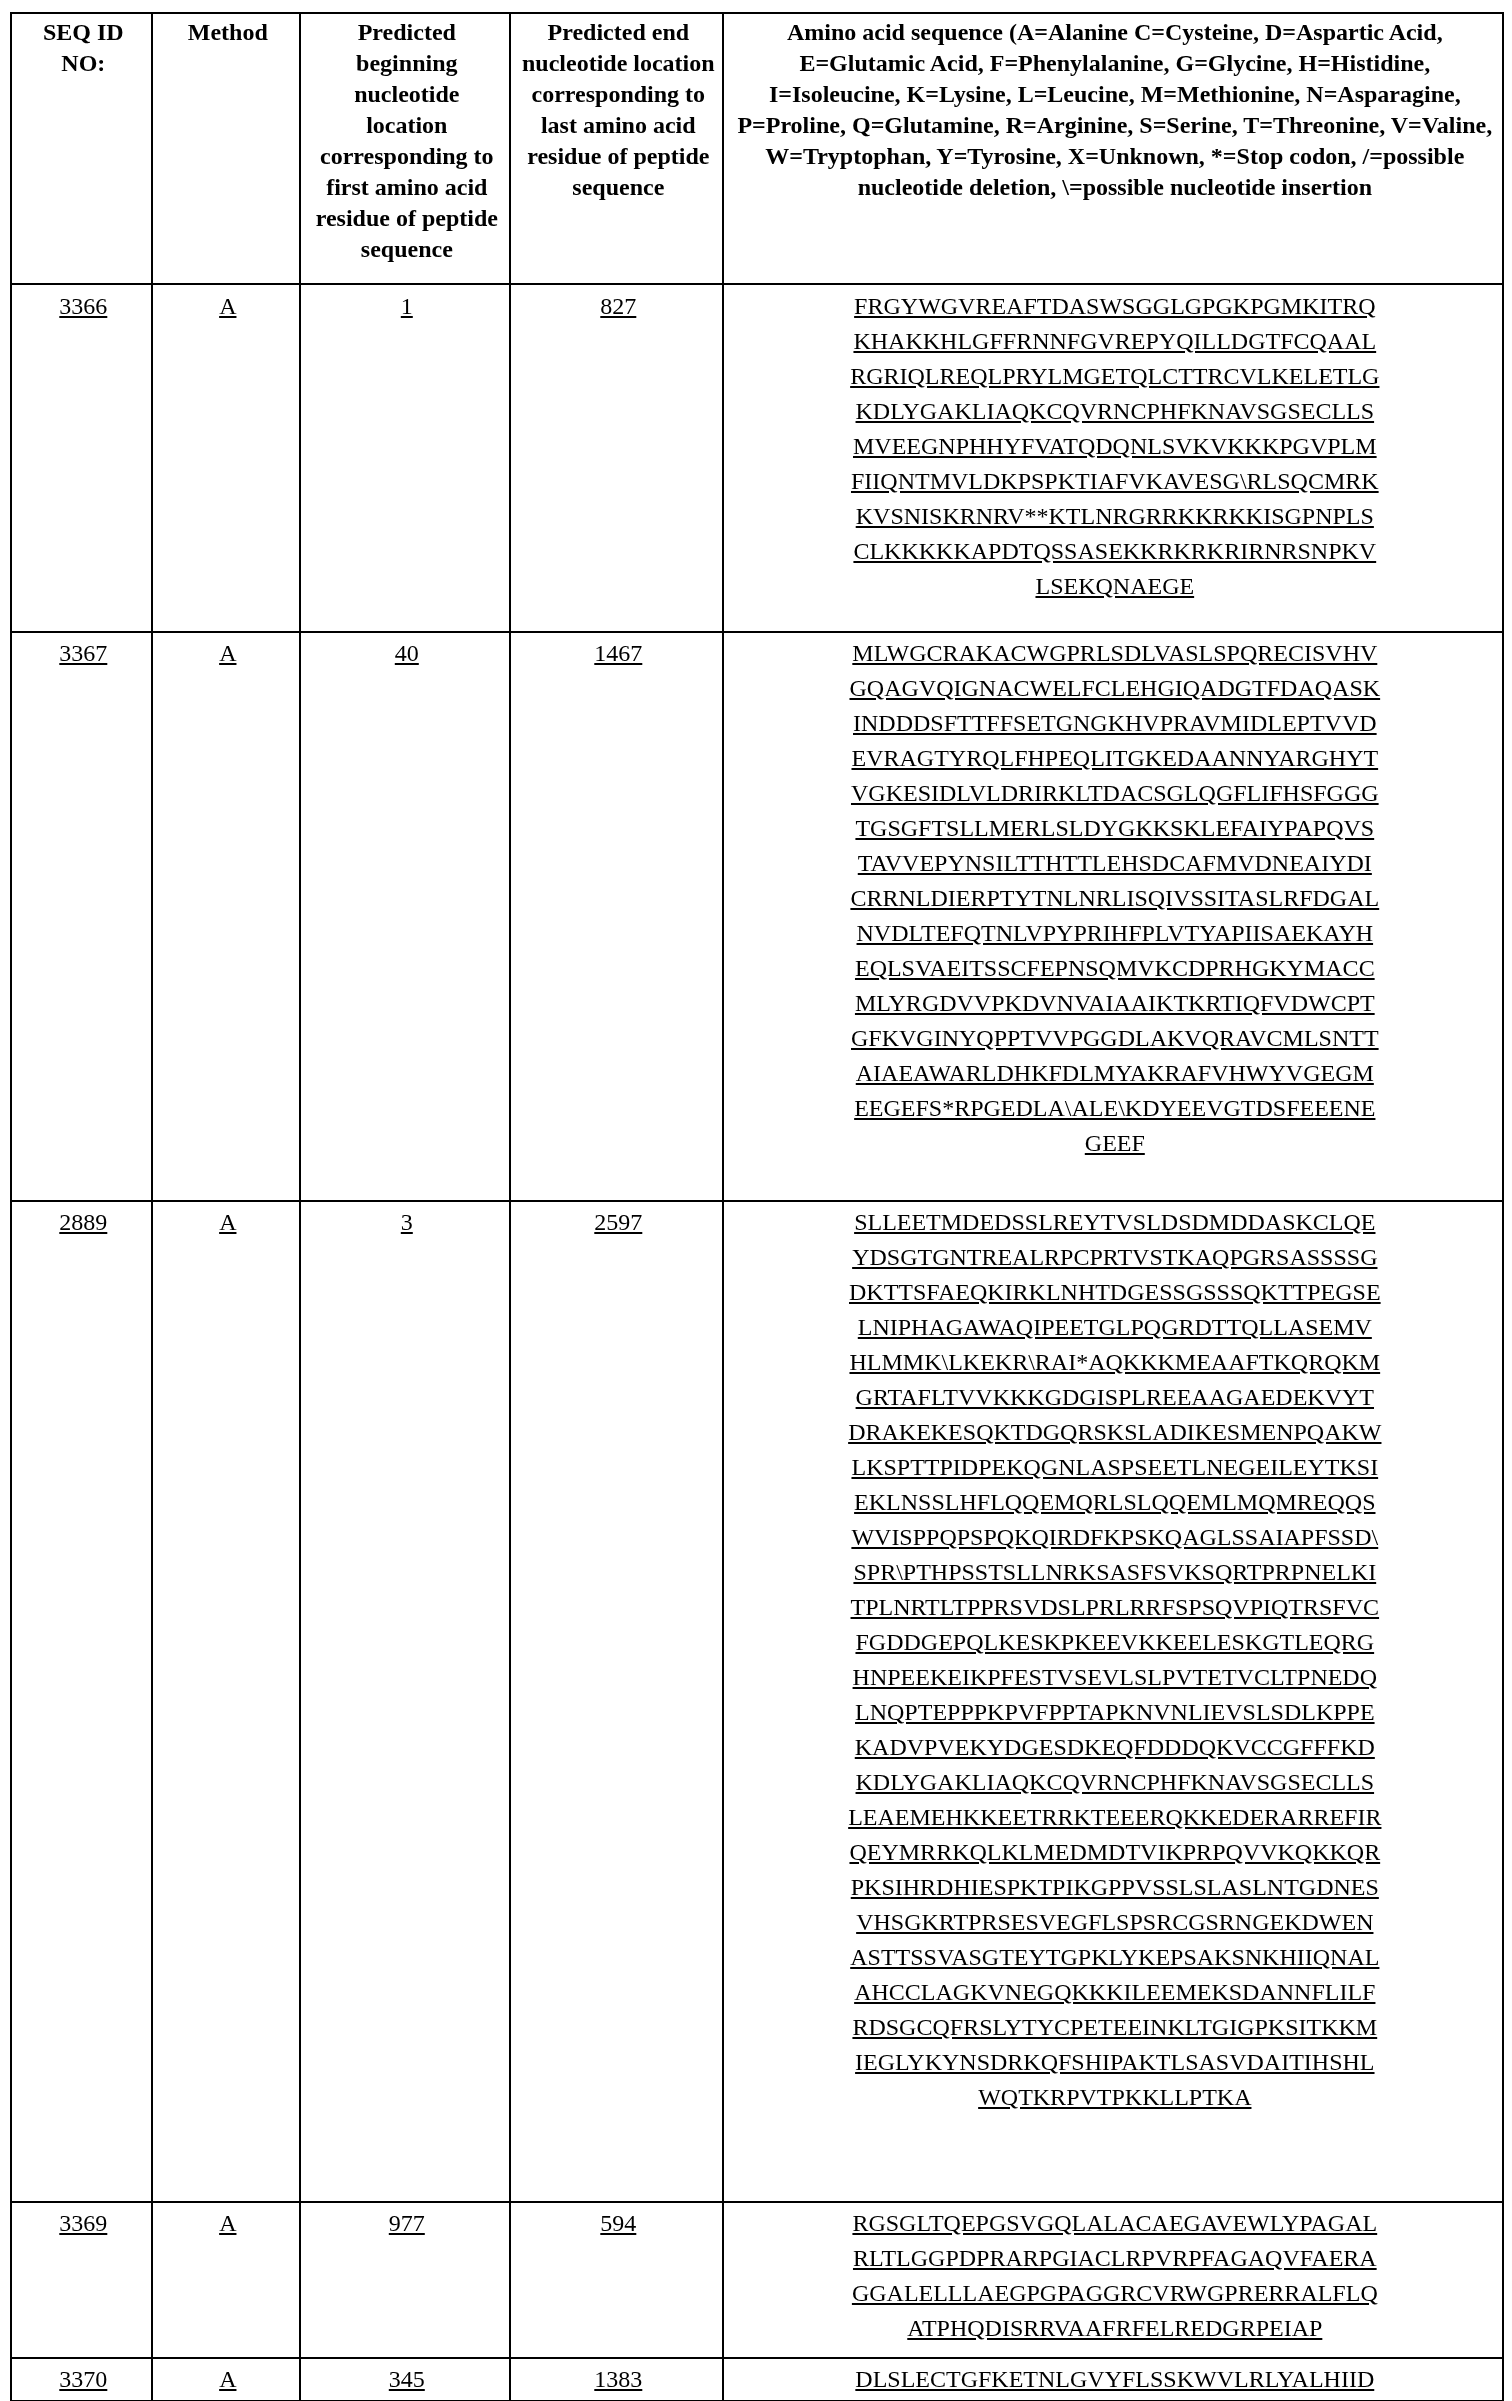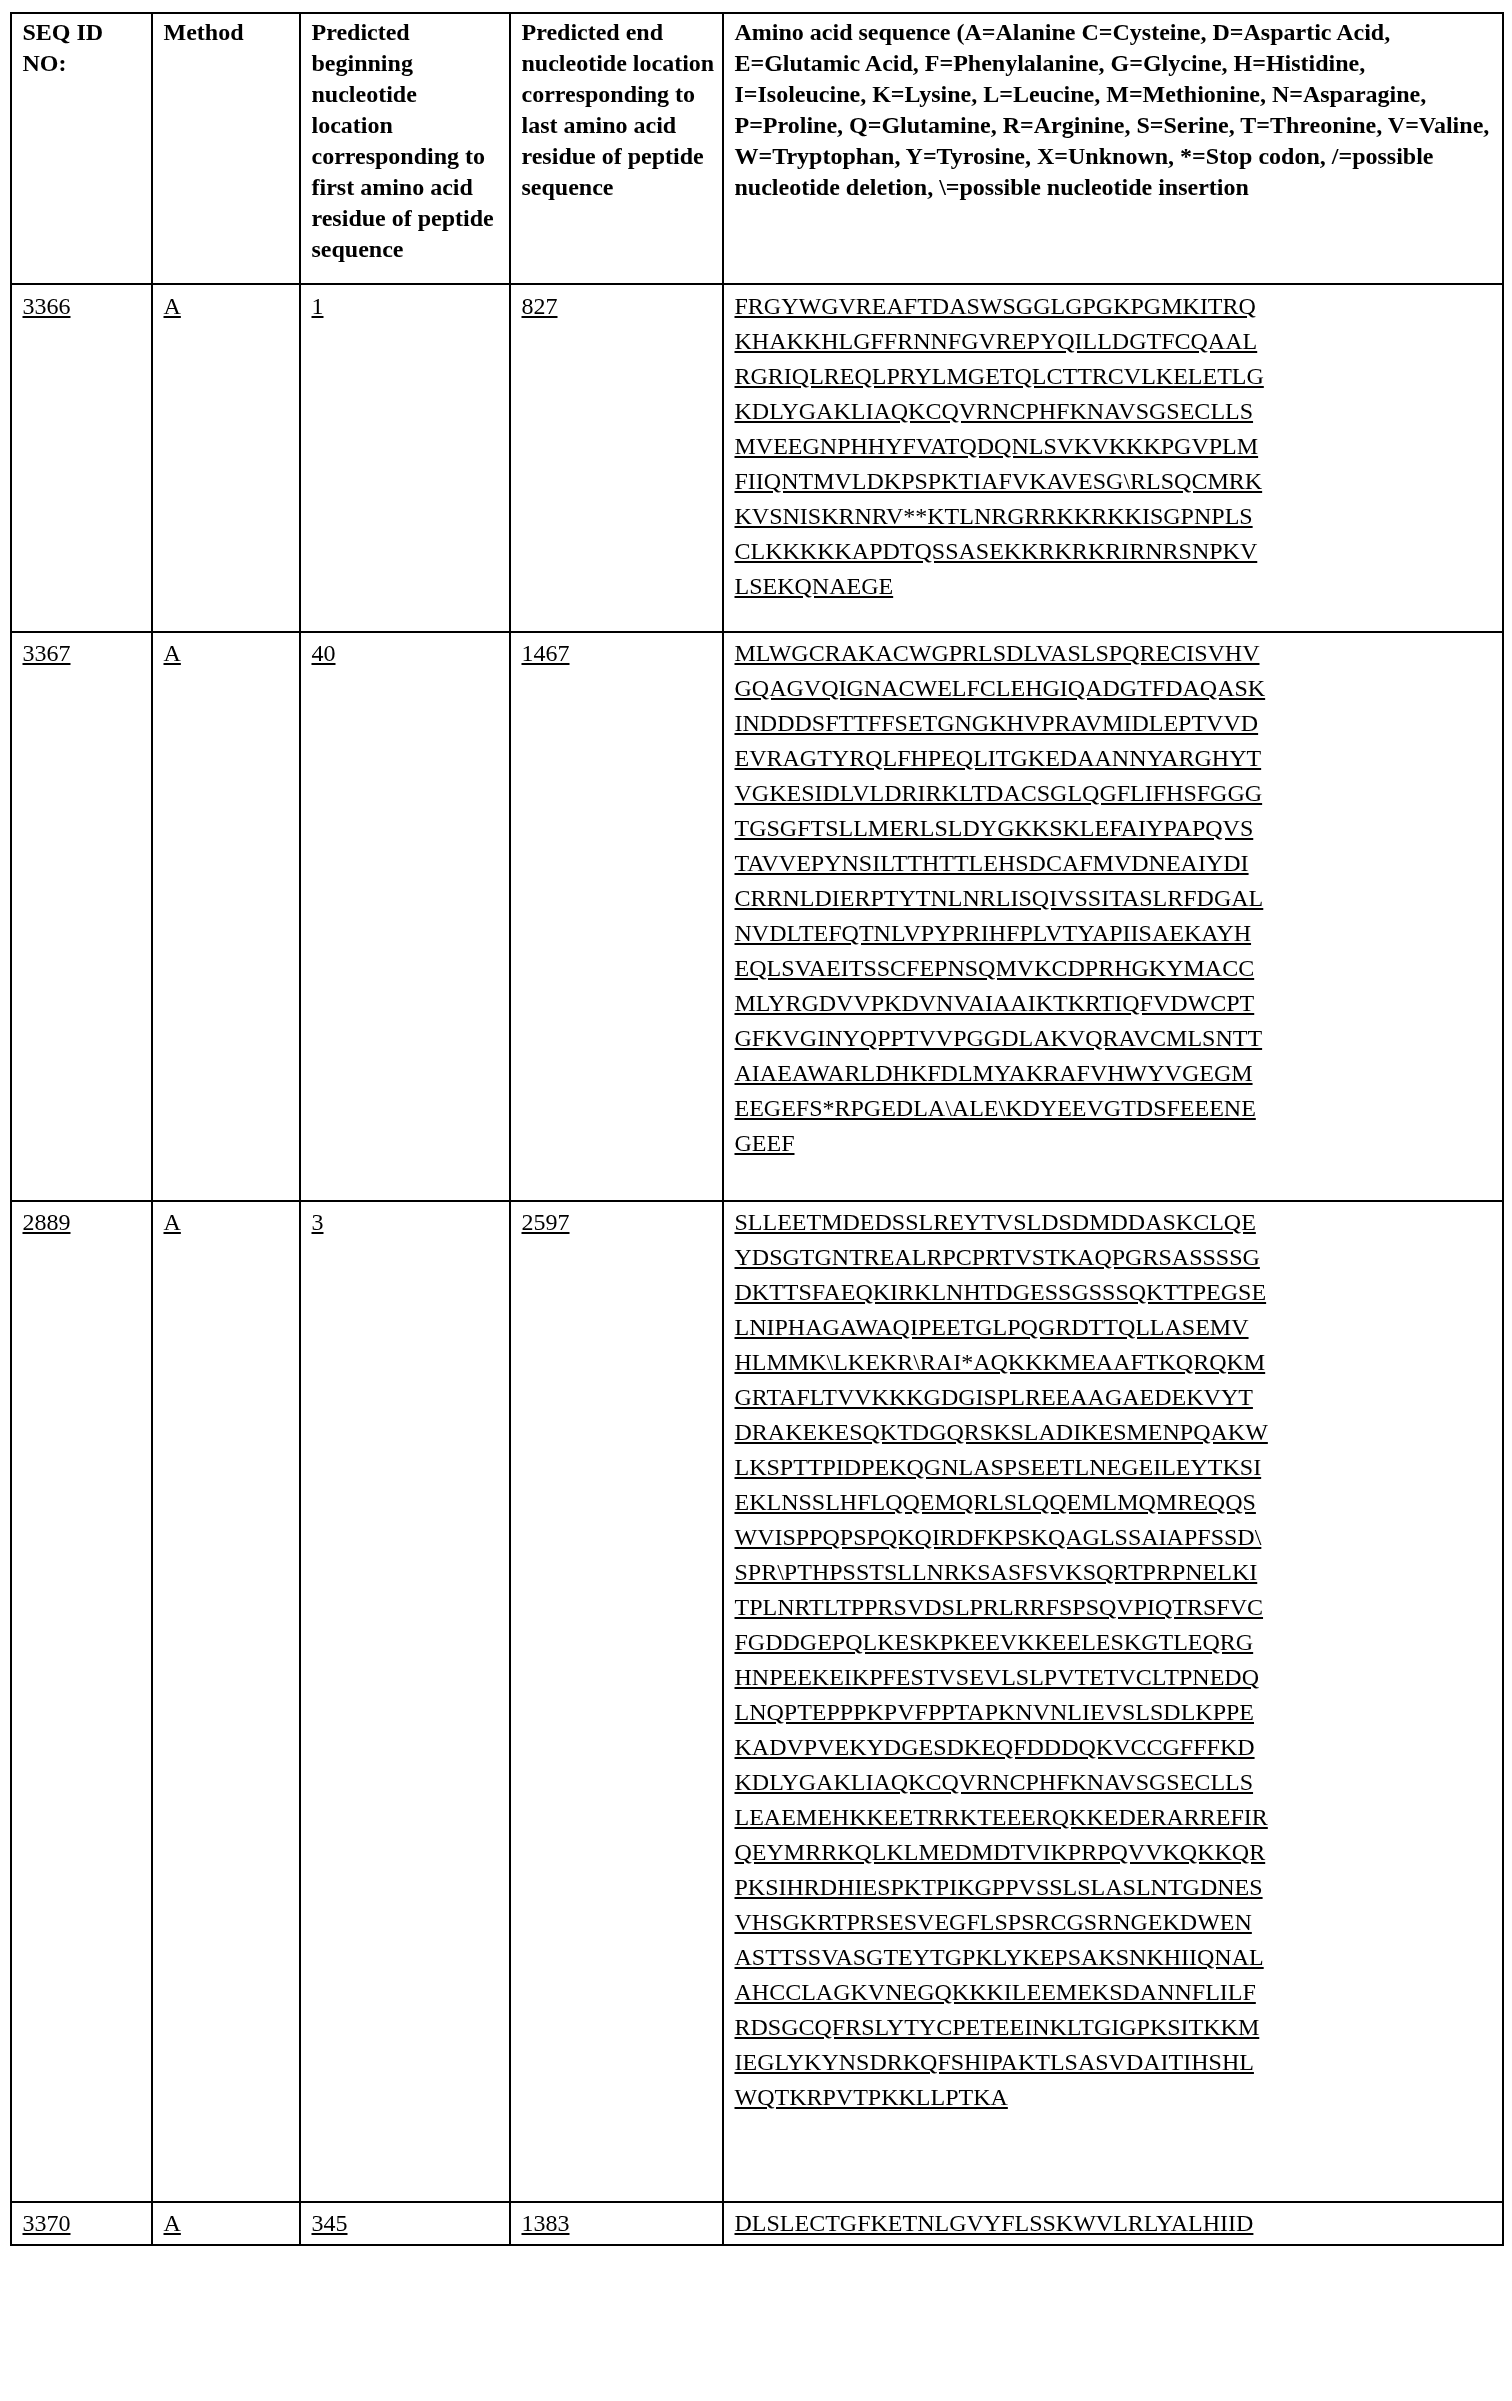--- a/index.html
+++ b/index.html
@@ -8,21 +8,21 @@
   table.seq {
     position: absolute; left: 9.5px; top: 12px;
     width: 1491px;
     border-collapse: collapse;
     table-layout: fixed;
   }
   table.seq td, table.seq th {
     border: 2.4px solid #000;
     vertical-align: top;
     padding: 3.2px 6.4px 3.2px 11px;
-    text-align: left;
+    text-align: center;
   }
   table.seq th {
     font-weight: bold;
     font-size: 24px;
     line-height: 31px;
     height: 263px;
   }
   table.seq td {
     font-size: 24px;
     line-height: 35px;
@@ -130,20 +130,32 @@
           <span class="seq-line">QEYMRRKQLKLMEDMDTVIKPRPQVVKQKKQR</span>
           <span class="seq-line">PKSIHRDHIESPKTPIKGPPVSSLSLASLNTGDNES</span>
           <span class="seq-line">VHSGKRTPRSESVEGFLSPSRCGSRNGEKDWEN</span>
           <span class="seq-line">ASTTSSVASGTEYTGPKLYKEPSAKSNKHIIQNAL</span>
           <span class="seq-line">AHCCLAGKVNEGQKKKILEEMEKSDANNFLILF</span>
           <span class="seq-line">RDSGCQFRSLYTYCPETEEINKLTGIGPKSITKKM</span>
           <span class="seq-line">IEGLYKYNSDRKQFSHIPAKTLSASVDAITIHSHL</span>
           <span class="seq-line">WQTKRPVTPKKLLPTKA</span>
         </td>
     </tr>
+    <tr class="r3369">
+      <td>3369</td>
+      <td>A</td>
+      <td>977</td>
+      <td>594</td>
+      <td class="seq-cell">
+          <span class="seq-line">RGSGLTQEPGSVGQLALACAEGAVEWLYPAGAL</span>
+          <span class="seq-line">RLTLGGPDPRARPGIACLRPVRPFAGAQVFAERA</span>
+          <span class="seq-line">GGALELLLAEGPGPAGGRCVRWGPRERRALFLQ</span>
+          <span class="seq-line">ATPHQDISRRVAAFRFELREDGRPEIAP</span>
+        </td>
+    </tr>
     <tr class="r3370">
       <td>3370</td>
       <td>A</td>
       <td>345</td>
       <td>1383</td>
       <td class="seq-cell">
           <span class="seq-line">DLSLECTGFKETNLGVYFLSSKWVLRLYALHIID</span>
         </td>
     </tr>
   </tbody>

